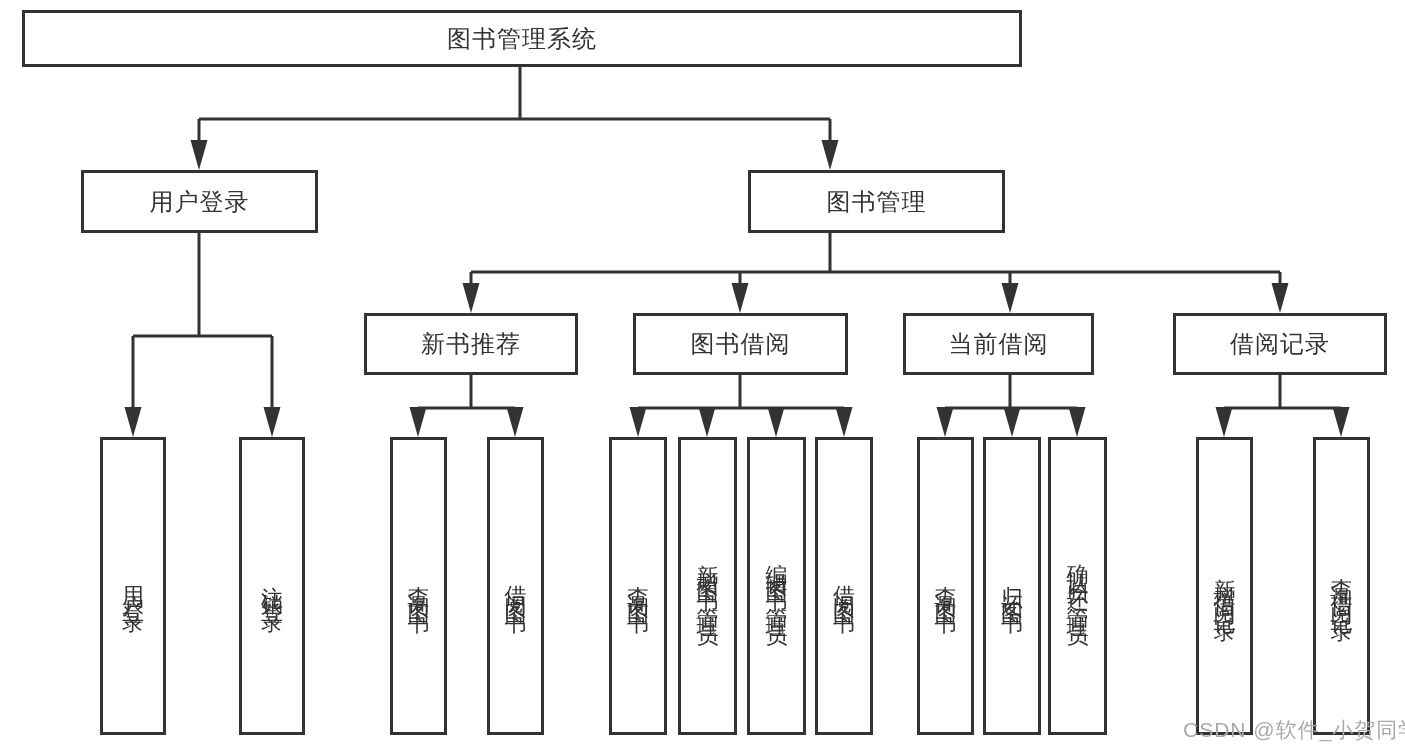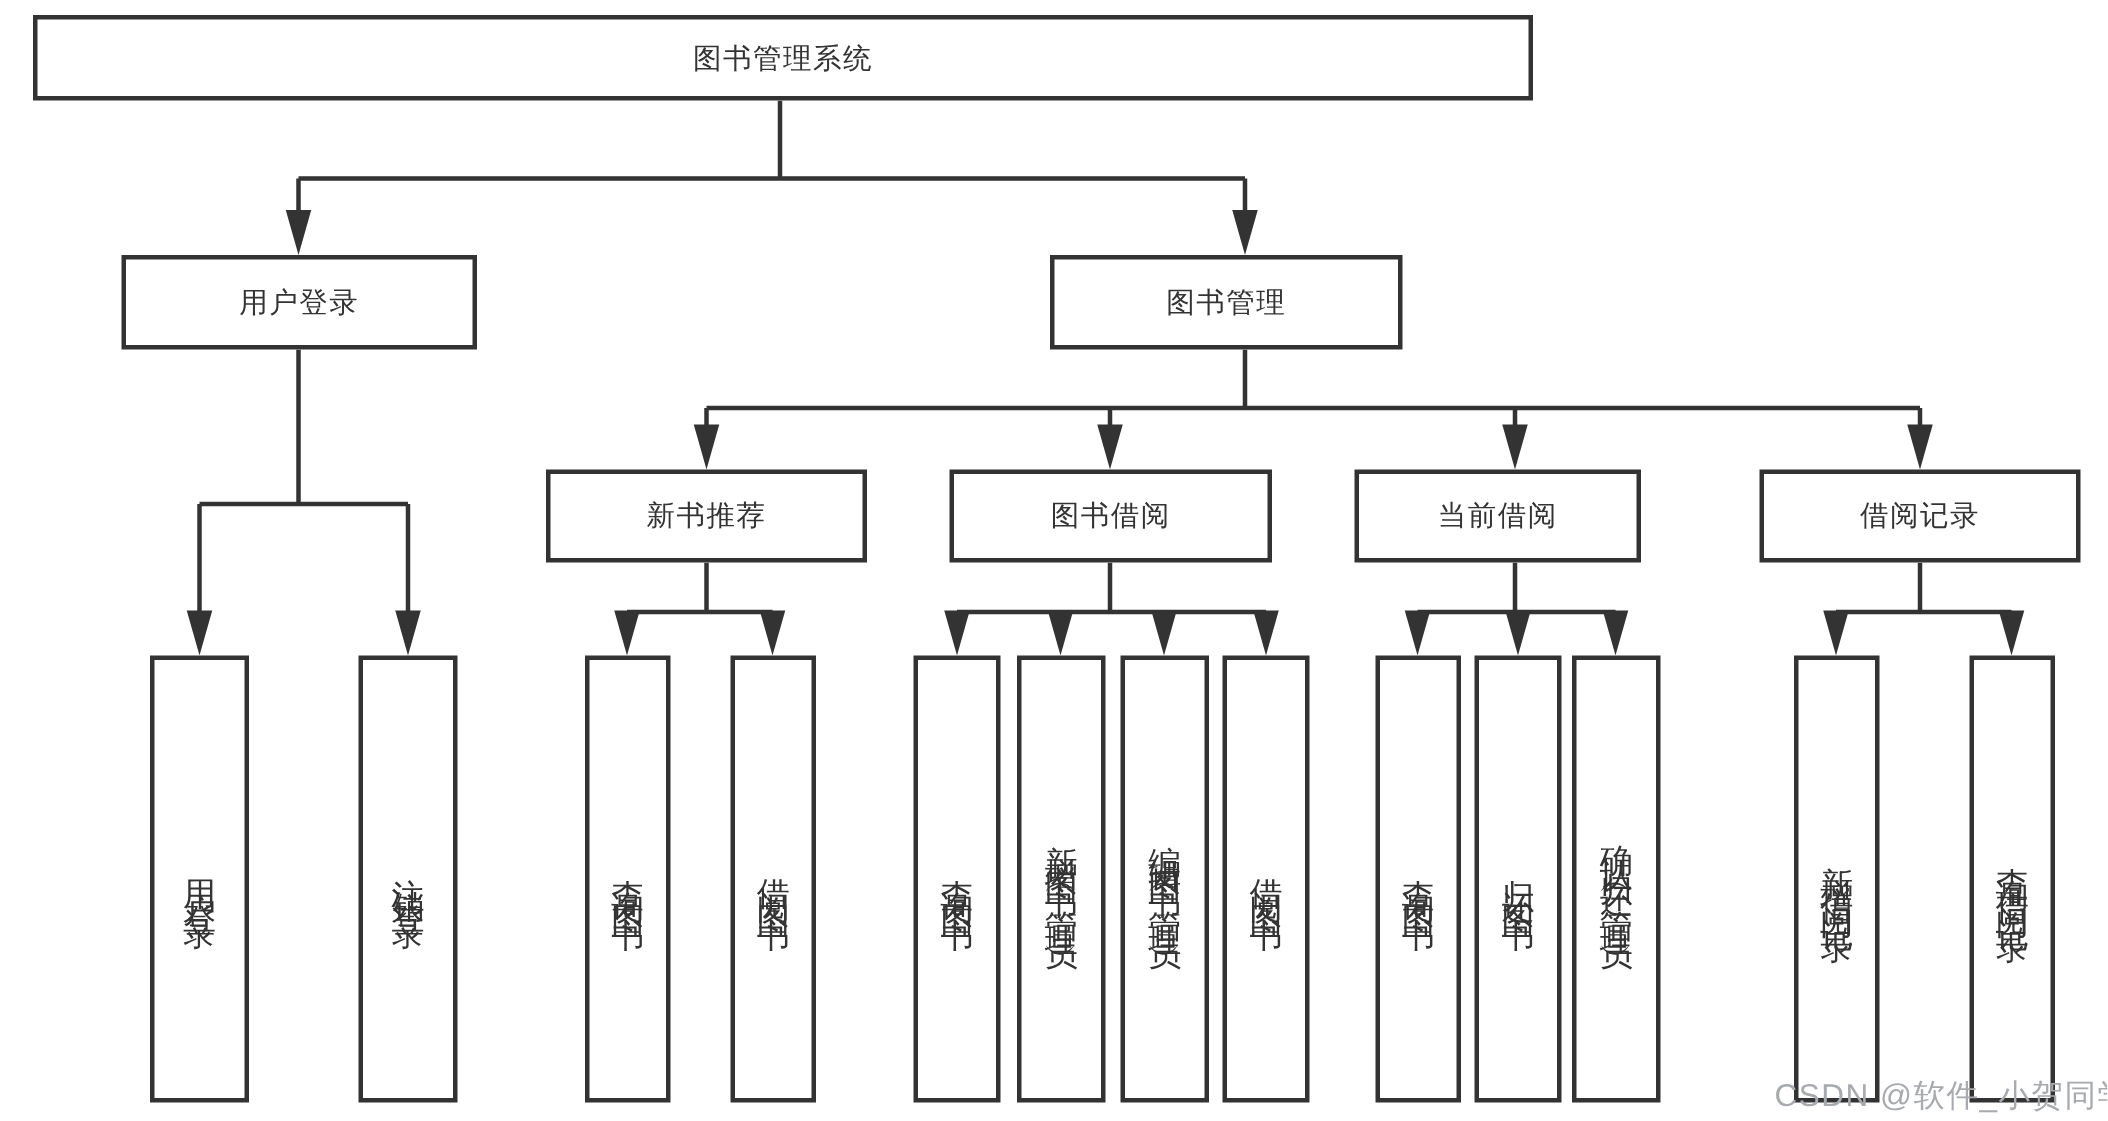--- a/index.html
+++ b/index.html
@@ -7,21 +7,21 @@
   .canvas{
     position:relative;width:1405px;height:747px;background:#ffffff;overflow:hidden;
     font-family:"Liberation Sans","DejaVu Sans",sans-serif;
   }
   svg.connectors{position:absolute;left:0;top:0;z-index:1;}
   .box{
     position:absolute;z-index:2;background:#ffffff;border:3px solid #333333;
     box-sizing:border-box;display:flex;align-items:center;justify-content:center;
   }
   .box.h span{
-    font-size:19px;color:#333333;letter-spacing:1px;white-space:nowrap;
+    font-size:24px;color:#333333;letter-spacing:1px;white-space:nowrap;
   }
   .box.v span{
     writing-mode:vertical-rl;text-orientation:mixed;
     font-size:22px;color:#333333;letter-spacing:0.4em;line-height:1;white-space:nowrap;
   }
   .watermark{
     position:absolute;z-index:3;left:1183px;top:716px;
     font-size:21px;color:#a7aaae;white-space:nowrap;letter-spacing:1px;
   }
 </style>
@@ -63,21 +63,21 @@
     </g>
   </svg>
 
   <div class="box h" style="left:22px;top:10px;width:1000px;height:57px">
     <span>图书管理系统</span>
   </div>
 
   <div class="box h" style="left:81px;top:170px;width:237px;height:63px">
     <span>用户登录</span>
   </div>
-  <div class="box h" style="left:700px;top:170px;width:235px;height:63px">
+  <div class="box h" style="left:748px;top:170px;width:257px;height:63px">
     <span>图书管理</span>
   </div>
 
   <div class="box h" style="left:364px;top:313px;width:214px;height:62px">
     <span>新书推荐</span>
   </div>
   <div class="box h" style="left:633px;top:313px;width:215px;height:62px">
     <span>图书借阅</span>
   </div>
   <div class="box h" style="left:903px;top:313px;width:191px;height:62px">

